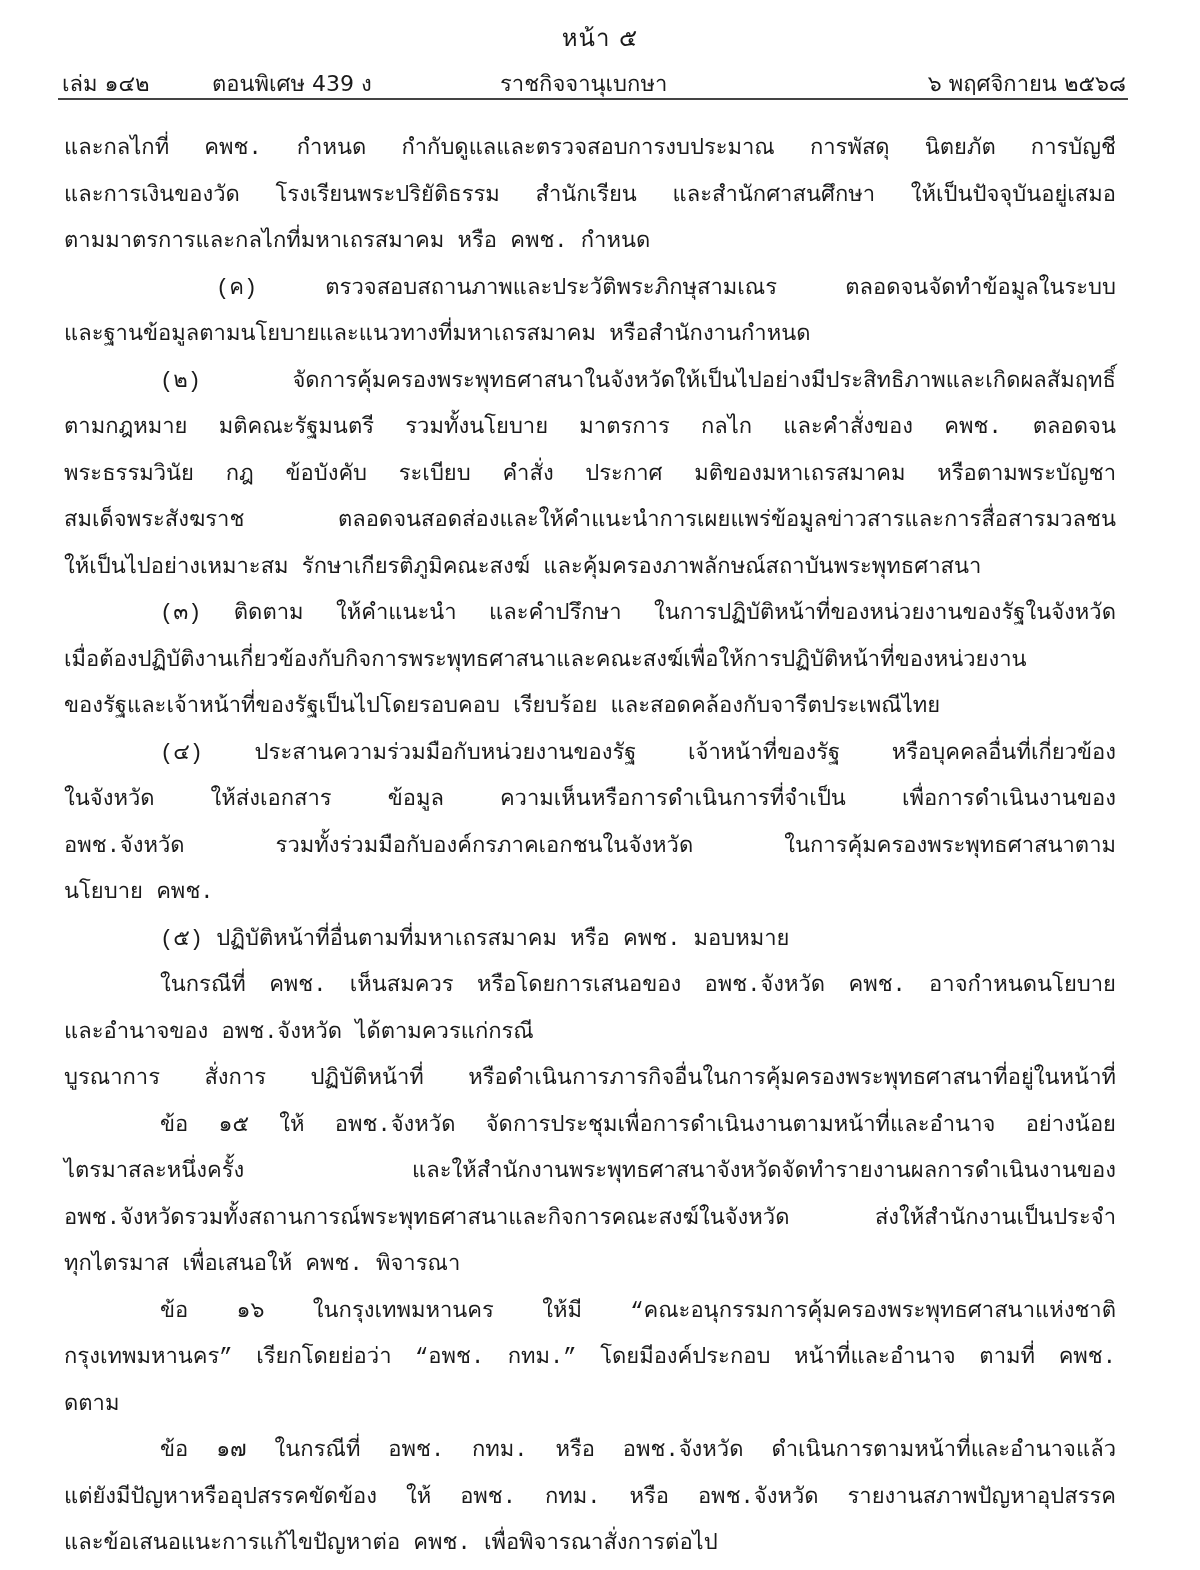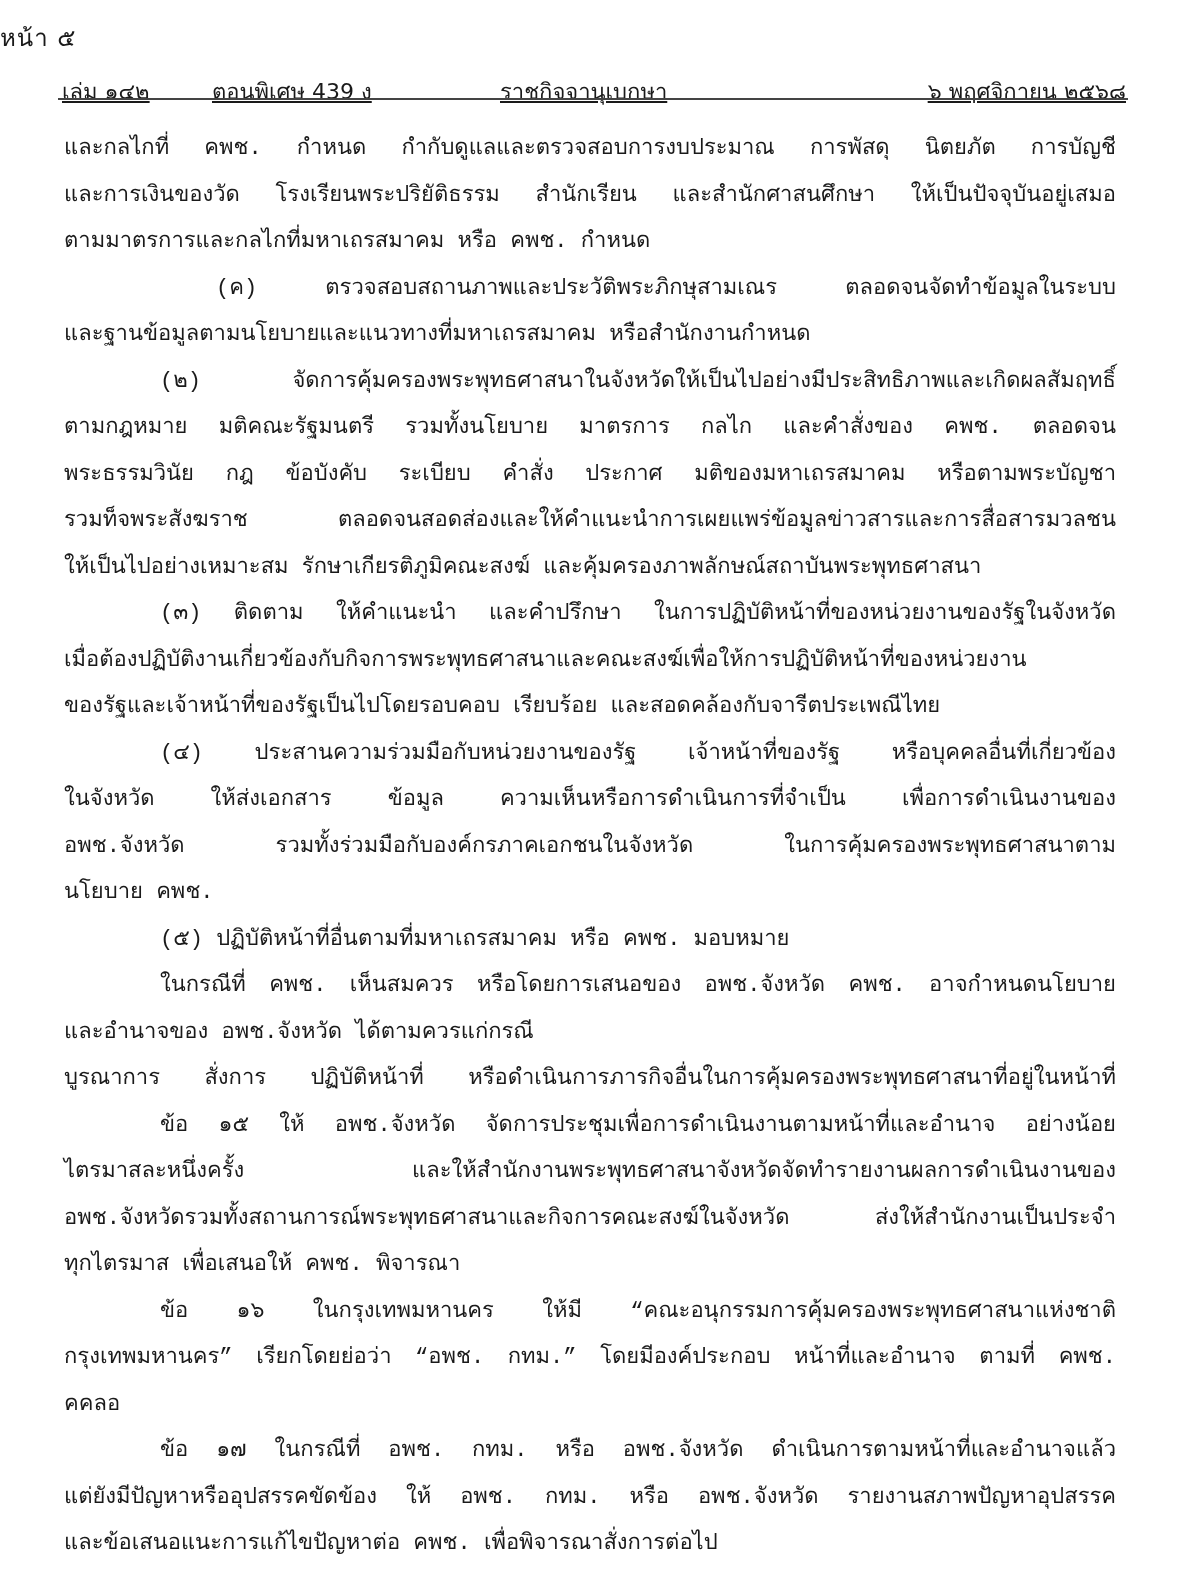--- a/index.html
+++ b/index.html
@@ -1,28 +1,28 @@
 <!DOCTYPE html>
 <html><head>
 <meta charset="utf-8">
 <style>
   html, body { margin: 0; padding: 0; background: #ffffff; }
   body {
     width: 1200px; height: 1570px; position: relative; overflow: hidden;
     font-family: "DejaVu Sans", sans-serif; color: #1a1a1a;
   }
   .page-number {
-    position: absolute; top: 18px; left: 0; width: 1200px; text-align: left;
+    position: absolute; top: 18px; left: 0; width: 1200px; text-align: center;
     font-size: 24px; letter-spacing: 1px;
   }
   .header-row {
     position: absolute; top: 62px; left: 62px; width: 1064px; height: 34px;
     font-size: 22px;
   }
-  .header-row span { position: absolute; top: 12px; white-space: nowrap; text-decoration: underline; }
+  .header-row span { position: absolute; top: 4px; white-space: nowrap; }
   .hr-rule {
     position: absolute; top: 98px; left: 58px; width: 1070px; height: 2px;
     background: #444;
   }
   .body-text {
     position: absolute; top: 126px; left: 64px; width: 1052px;
     font-size: 22px; line-height: 46.5px;
   }
   .line { display: block; white-space: nowrap; text-align: justify; text-align-last: justify; height: 46.5px; overflow: visible; font-family: Liberation Mono, monospace; }
   .line.last { text-align-last: left; }
@@ -44,36 +44,36 @@
 
 <div class="body-text" id="body">
     <span class="line">และกลไกที่ คพช. กำหนด กำกับดูแลและตรวจสอบการงบประมาณ การพัสดุ นิตยภัต การบัญชี</span>
     <span class="line">และการเงินของวัด โรงเรียนพระปริยัติธรรม สำนักเรียน และสำนักศาสนศึกษา ให้เป็นปัจจุบันอยู่เสมอ</span>
     <span class="line last">ตามมาตรการและกลไกที่มหาเถรสมาคม หรือ คพช. กำหนด</span>
     <span class="line indent-sub">(ค) ตรวจสอบสถานภาพและประวัติพระภิกษุสามเณร ตลอดจนจัดทำข้อมูลในระบบ</span>
     <span class="line last">และฐานข้อมูลตามนโยบายและแนวทางที่มหาเถรสมาคม หรือสำนักงานกำหนด</span>
     <span class="line indent">(๒) จัดการคุ้มครองพระพุทธศาสนาในจังหวัดให้เป็นไปอย่างมีประสิทธิภาพและเกิดผลสัมฤทธิ์</span>
     <span class="line">ตามกฎหมาย มติคณะรัฐมนตรี รวมทั้งนโยบาย มาตรการ กลไก และคำสั่งของ คพช. ตลอดจน</span>
     <span class="line">พระธรรมวินัย กฎ ข้อบังคับ ระเบียบ คำสั่ง ประกาศ มติของมหาเถรสมาคม หรือตามพระบัญชา</span>
-    <span class="line">รวมท็จพระสังฆราช ตลอดจนสอดส่องและให้คำแนะนำการเผยแพร่ข้อมูลข่าวสารและการสื่อสารมวลชน</span>
+    <span class="line">สมเด็จพระสังฆราช ตลอดจนสอดส่องและให้คำแนะนำการเผยแพร่ข้อมูลข่าวสารและการสื่อสารมวลชน</span>
     <span class="line last">ให้เป็นไปอย่างเหมาะสม รักษาเกียรติภูมิคณะสงฆ์ และคุ้มครองภาพลักษณ์สถาบันพระพุทธศาสนา</span>
     <span class="line indent">(๓) ติดตาม ให้คำแนะนำ และคำปรึกษา ในการปฏิบัติหน้าที่ของหน่วยงานของรัฐในจังหวัด</span>
     <span class="line">เมื่อต้องปฏิบัติงานเกี่ยวข้องกับกิจการพระพุทธศาสนาและคณะสงฆ์เพื่อให้การปฏิบัติหน้าที่ของหน่วยงาน</span>
     <span class="line last">ของรัฐและเจ้าหน้าที่ของรัฐเป็นไปโดยรอบคอบ เรียบร้อย และสอดคล้องกับจารีตประเพณีไทย</span>
     <span class="line indent">(๔) ประสานความร่วมมือกับหน่วยงานของรัฐ เจ้าหน้าที่ของรัฐ หรือบุคคลอื่นที่เกี่ยวข้อง</span>
     <span class="line">ในจังหวัด ให้ส่งเอกสาร ข้อมูล ความเห็นหรือการดำเนินการที่จำเป็น เพื่อการดำเนินงานของ</span>
     <span class="line">อพช.จังหวัด รวมทั้งร่วมมือกับองค์กรภาคเอกชนในจังหวัด ในการคุ้มครองพระพุทธศาสนาตาม</span>
     <span class="line last">นโยบาย คพช.</span>
     <span class="line last indent">(๕) ปฏิบัติหน้าที่อื่นตามที่มหาเถรสมาคม หรือ คพช. มอบหมาย</span>
     <span class="line indent">ในกรณีที่ คพช. เห็นสมควร หรือโดยการเสนอของ อพช.จังหวัด คพช. อาจกำหนดนโยบาย</span>
     <span class="line last">และอำนาจของ อพช.จังหวัด ได้ตามควรแก่กรณี</span>
     <span class="line">บูรณาการ สั่งการ ปฏิบัติหน้าที่ หรือดำเนินการภารกิจอื่นในการคุ้มครองพระพุทธศาสนาที่อยู่ในหน้าที่</span>
     <span class="line indent">ข้อ ๑๕ ให้ อพช.จังหวัด จัดการประชุมเพื่อการดำเนินงานตามหน้าที่และอำนาจ อย่างน้อย</span>
     <span class="line">ไตรมาสละหนึ่งครั้ง และให้สำนักงานพระพุทธศาสนาจังหวัดจัดทำรายงานผลการดำเนินงานของ</span>
     <span class="line">อพช.จังหวัดรวมทั้งสถานการณ์พระพุทธศาสนาและกิจการคณะสงฆ์ในจังหวัด ส่งให้สำนักงานเป็นประจำ</span>
     <span class="line last">ทุกไตรมาส เพื่อเสนอให้ คพช. พิจารณา</span>
     <span class="line indent">ข้อ ๑๖ ในกรุงเทพมหานคร ให้มี “คณะอนุกรรมการคุ้มครองพระพุทธศาสนาแห่งชาติ</span>
     <span class="line">กรุงเทพมหานคร” เรียกโดยย่อว่า “อพช. กทม.” โดยมีองค์ประกอบ หน้าที่และอำนาจ ตามที่ คพช.</span>
-    <span class="line last">คคลอ</span>
+    <span class="line last">ดตาม</span>
     <span class="line indent">ข้อ ๑๗ ในกรณีที่ อพช. กทม. หรือ อพช.จังหวัด ดำเนินการตามหน้าที่และอำนาจแล้ว</span>
     <span class="line">แต่ยังมีปัญหาหรืออุปสรรคขัดข้อง ให้ อพช. กทม. หรือ อพช.จังหวัด รายงานสภาพปัญหาอุปสรรค</span>
     <span class="line last">และข้อเสนอแนะการแก้ไขปัญหาต่อ คพช. เพื่อพิจารณาสั่งการต่อไป</span>
   </div>
 
 </body></html>

